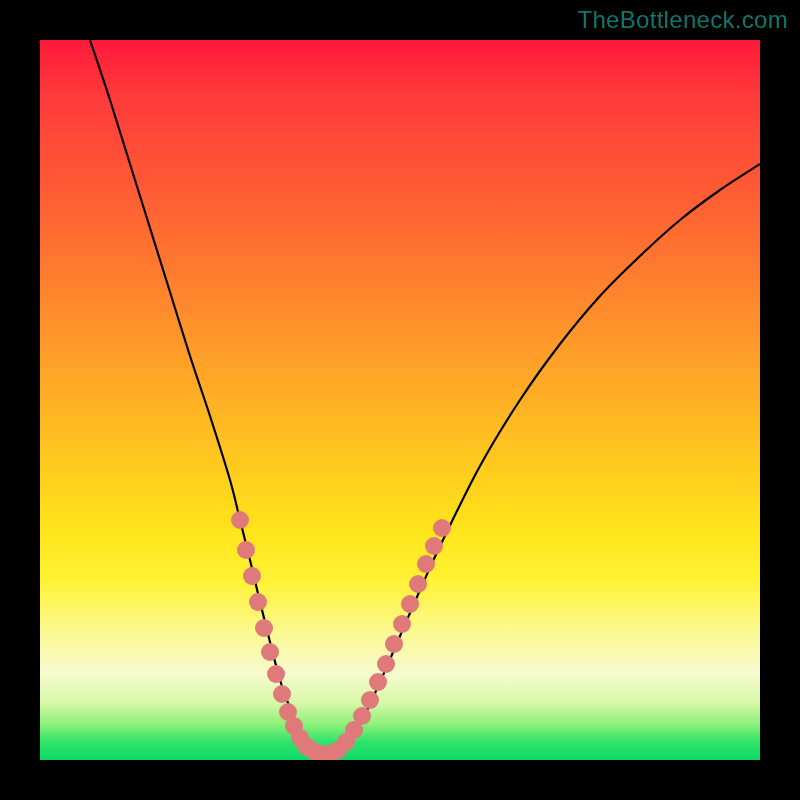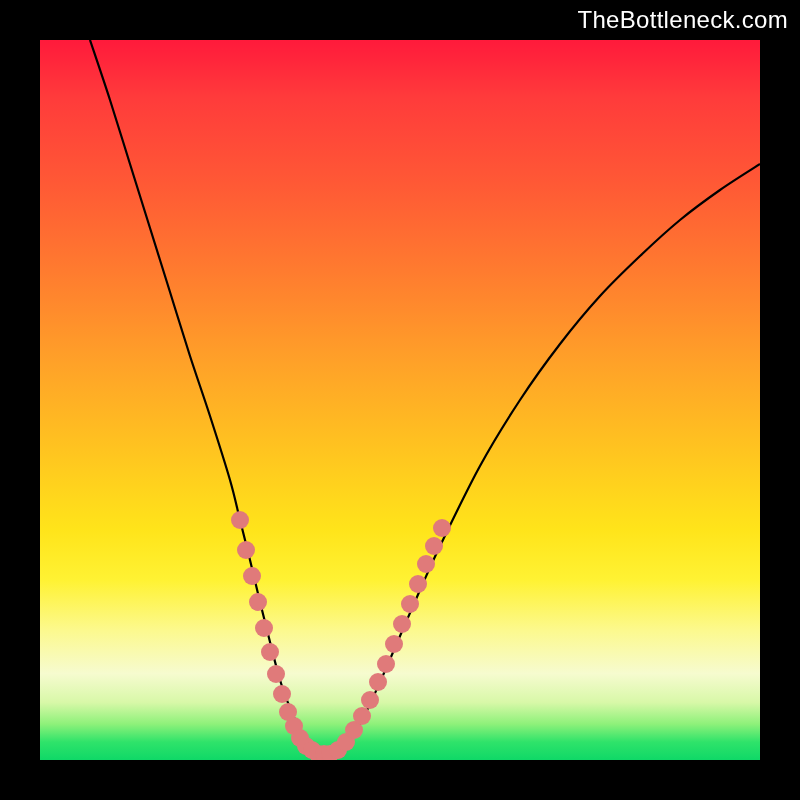--- a/index.html
+++ b/index.html
@@ -42,21 +42,21 @@
       #d8f8a8 92%,
       #8ef17a 95%,
       #2fe36a 97.5%,
       #0fd867 100%
     );
   }
   .watermark {
     position: absolute;
     top: 6px;
     right: 12px;
-    color: #ffffff;
+    color: #0f766e;
     font-size: 24px;
     font-weight: 500;
     letter-spacing: 0.3px;
     user-select: none;
   }
   svg.curve {
     position: absolute;
     left: 0;
     top: 0;
     width: 720px;

